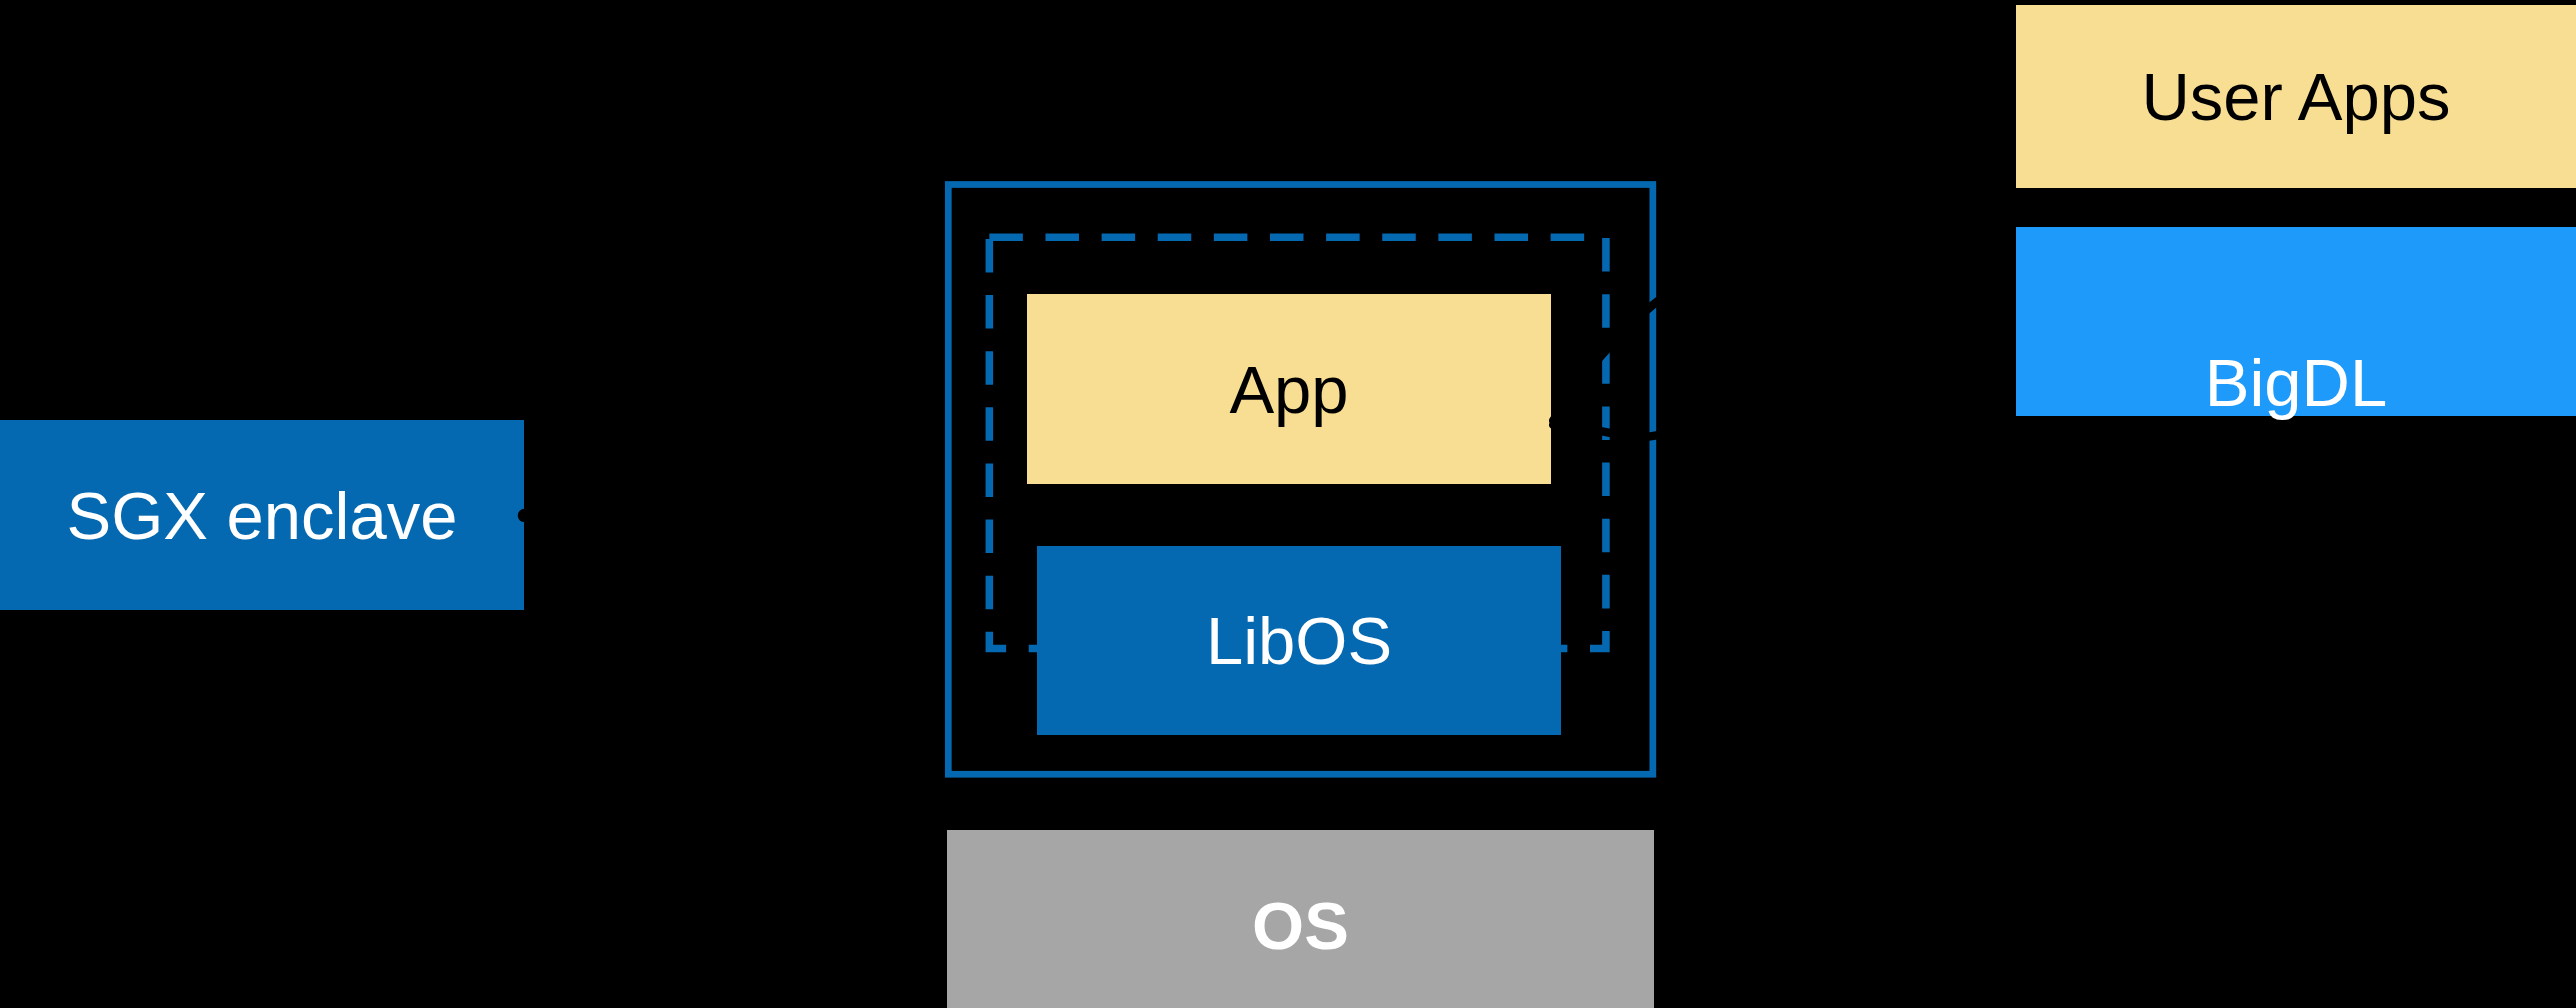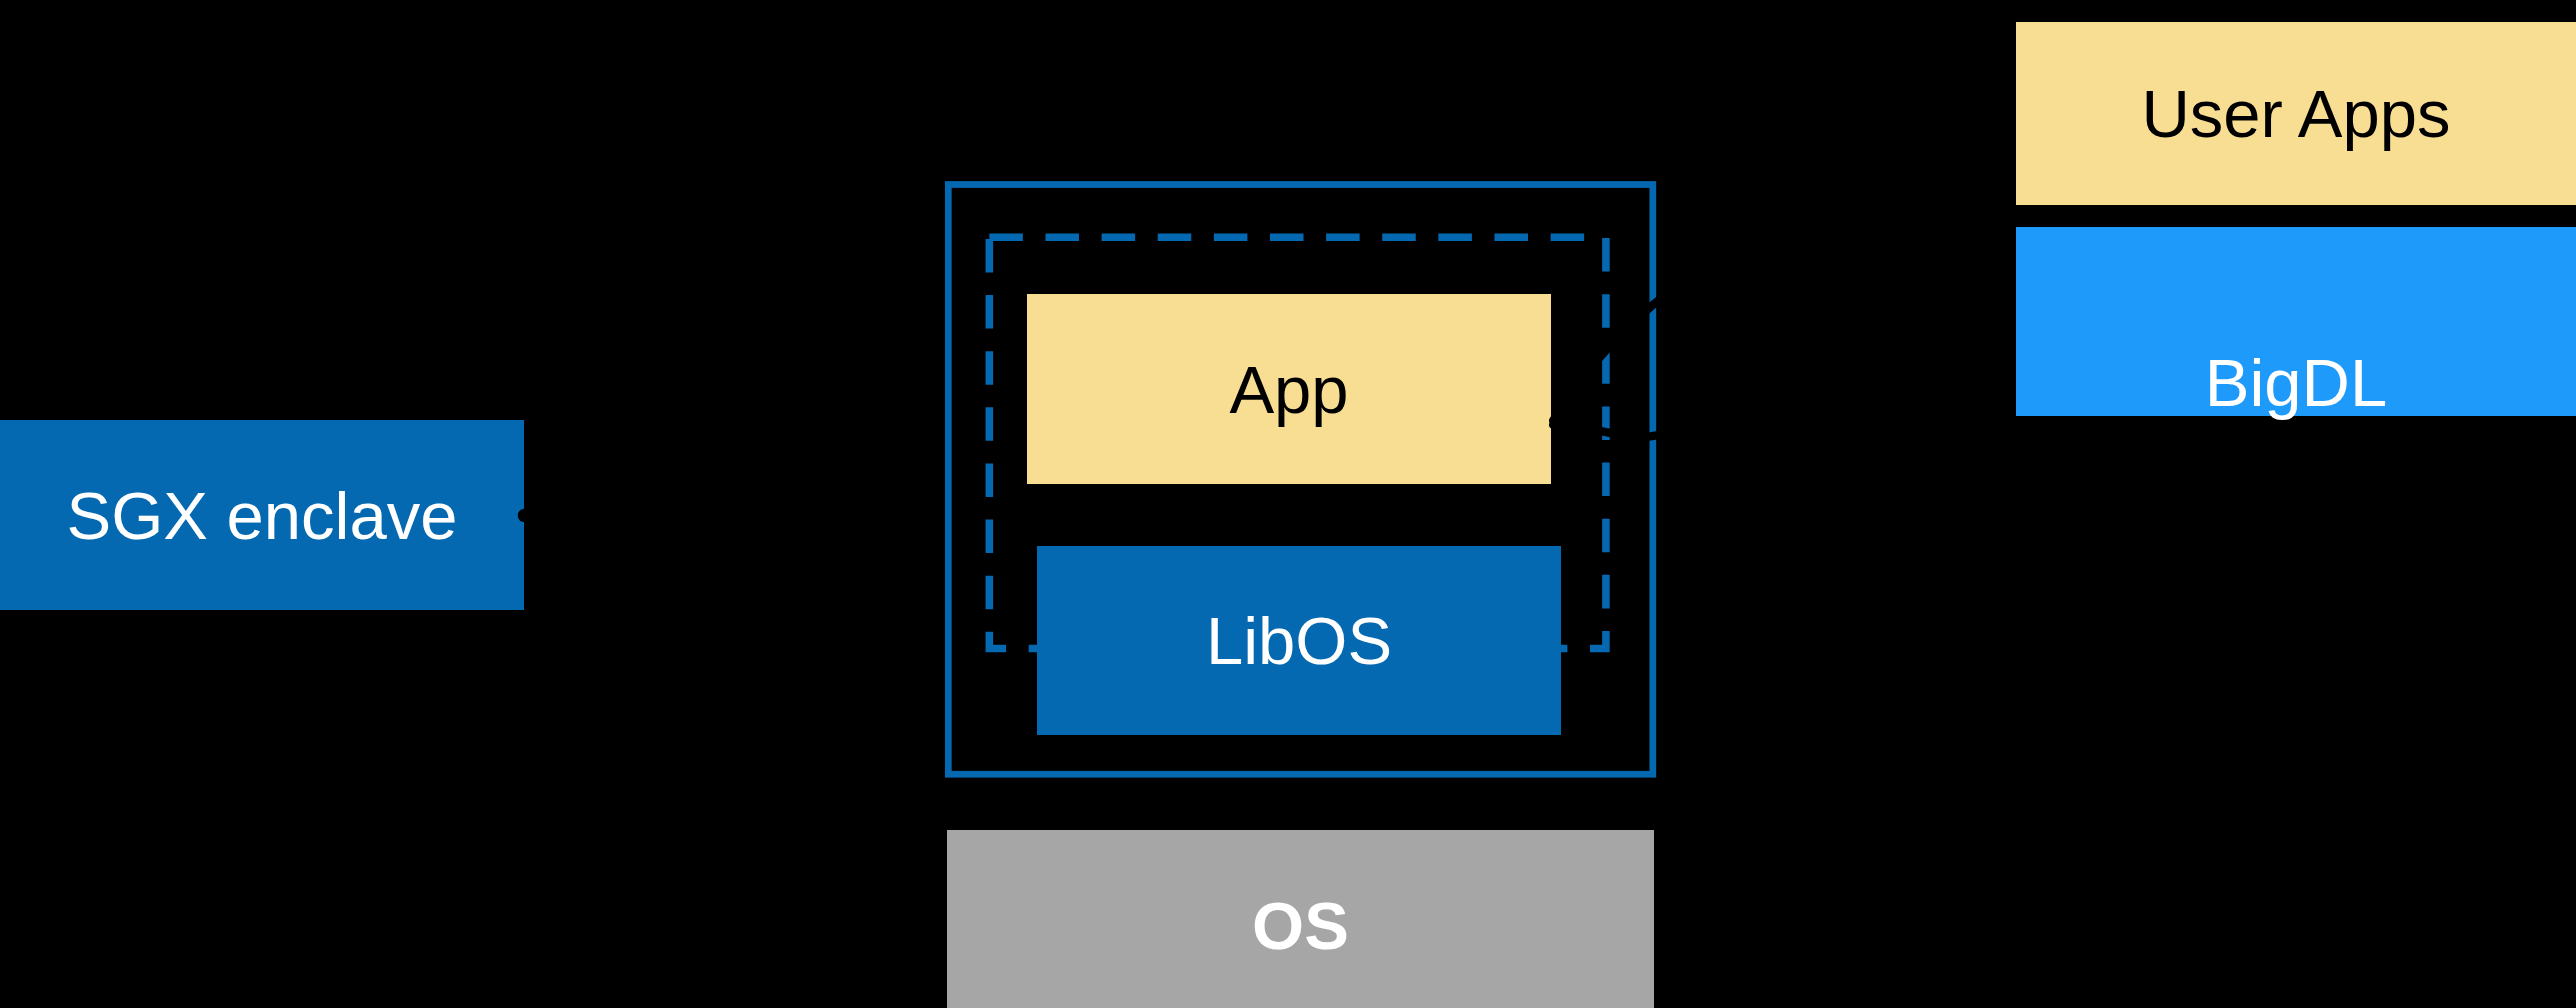--- a/index.html
+++ b/index.html
@@ -16,21 +16,21 @@
     font-size:67px;line-height:1;
     white-space:nowrap;
   }
   
   .sgx-box{left:0;top:420px;width:524px;height:190px;background:var(--intel-blue);color:#fff;z-index:1;text-align:center;}
   
   .os-box{left:947px;top:818px;width:707px;height:191px;background:var(--os-gray);color:#fff;font-weight:bold;z-index:1;margin-top:12px;}
   .app-box{left:1027px;top:294px;width:524px;height:190px;background:var(--yellow);color:#000;z-index:3;}
   .libos-box{left:1037px;top:546px;width:524px;height:189px;background:var(--intel-blue);color:#fff;z-index:3;text-align:right;}
   
-  .user-apps-box{left:2016px;top:22px;width:560px;height:183px;background:var(--yellow);color:#000;z-index:5;}
+  .user-apps-box{left:2016px;top:5px;width:560px;height:183px;background:var(--yellow);color:#000;z-index:5;}
   .bigdl-box{left:2016px;top:227px;width:560px;height:189px;background:var(--bright-blue);color:#fff;z-index:5;align-items:flex-end;}
   .spark-box{left:2016px;top:479px;width:560px;height:191px;background:var(--spark-gray);color:#fff;z-index:5;}
   svg.borders{position:absolute;left:0;top:0;z-index:2;}
   svg.arrows{position:absolute;left:0;top:0;z-index:4;}
 </style>
 </head>
 <body>
 
 <div class="stage" style="--bg: #000000; --intel-blue: #0569B1; --bright-blue: #1E9AFB; --yellow: #F8DE92; --os-gray: #A6A6A6; --spark-gray: #BFBFBF;">
 

